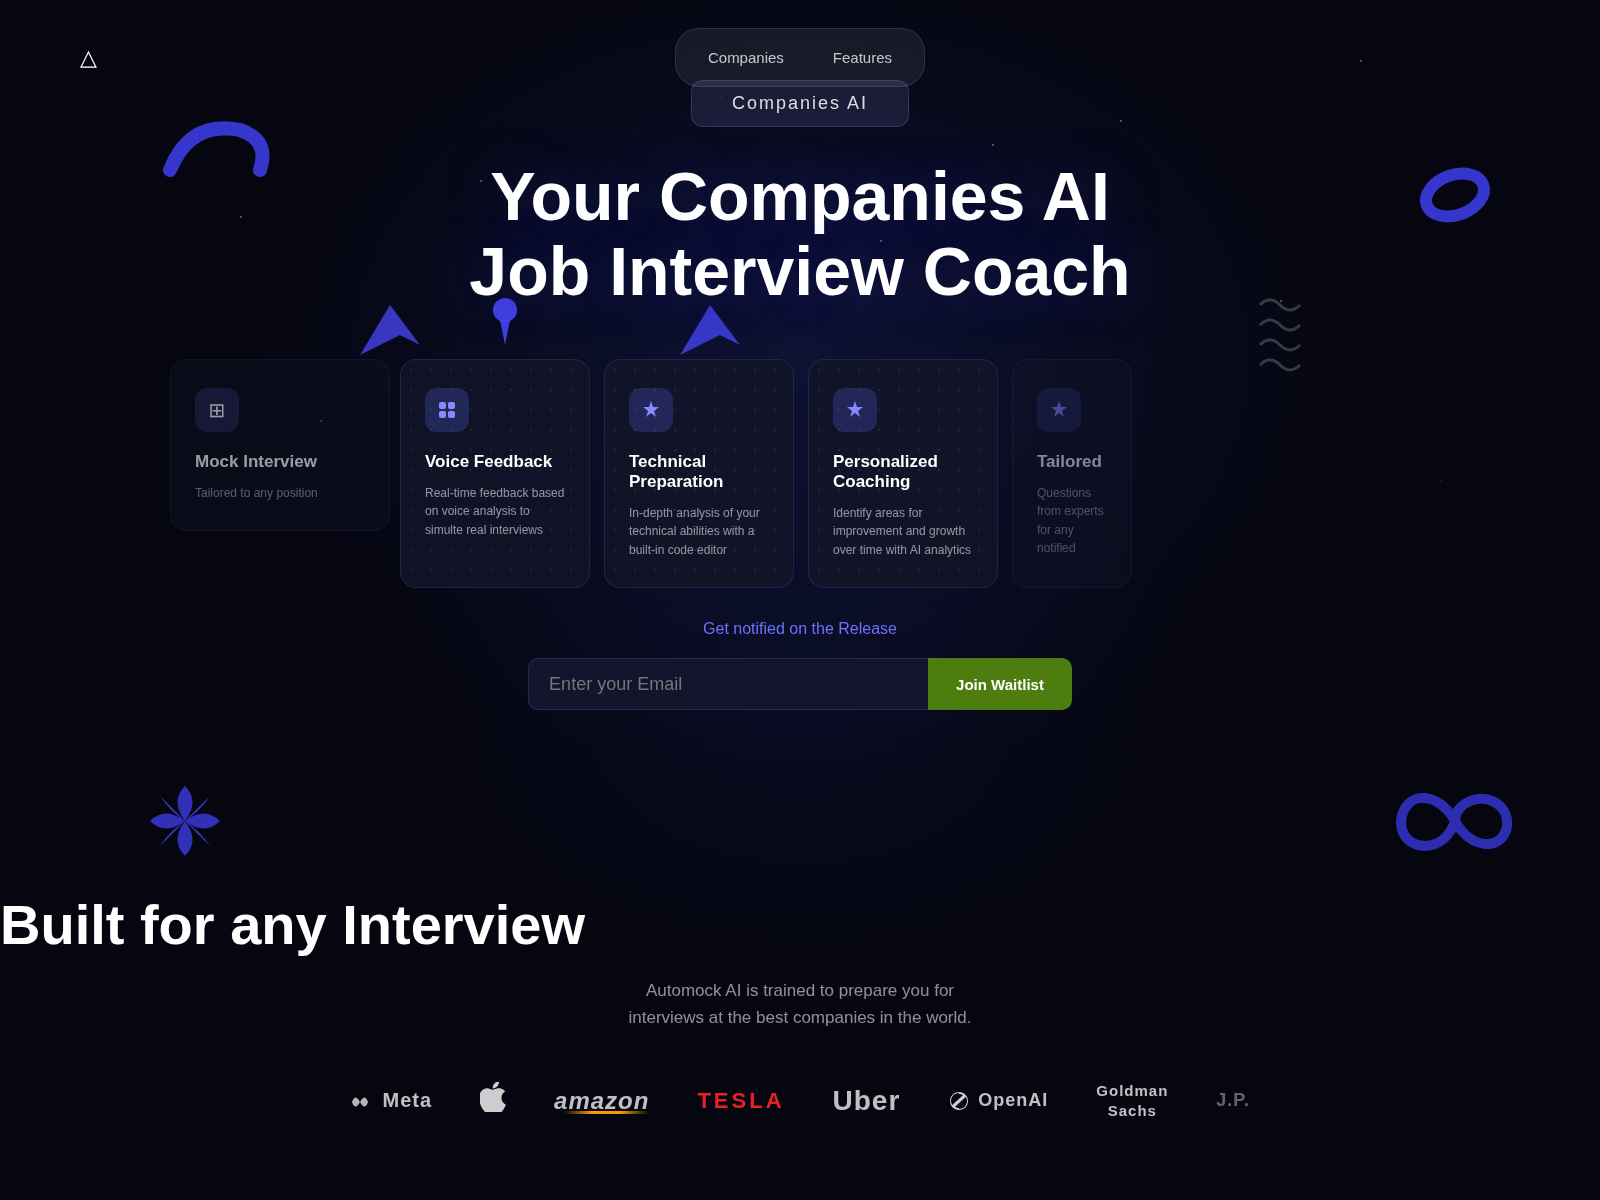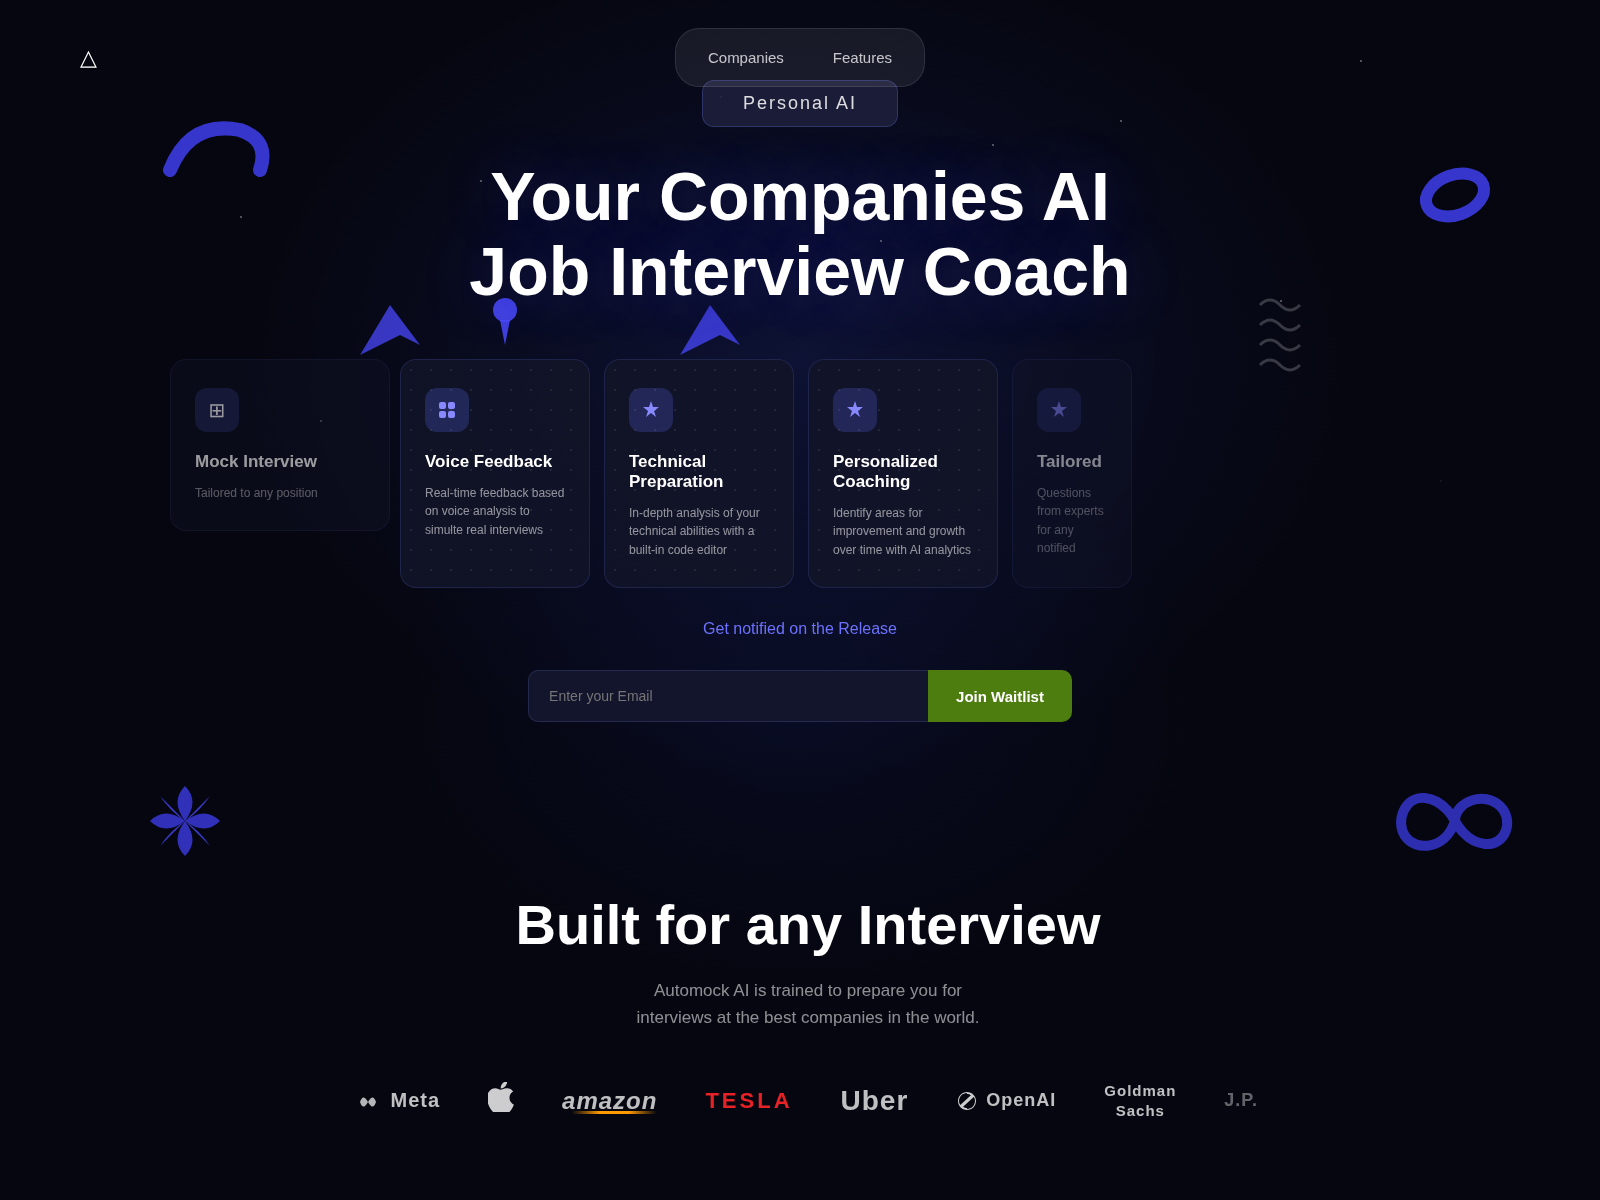--- a/index.html
+++ b/index.html
@@ -139,21 +139,21 @@
       border-radius: 16px;
       padding: 28px 24px;
       opacity: 0.6;
     }
 
     
     .cta-section {
       display: flex;
       flex-direction: column;
       align-items: center;
-      gap: 32px;
+      gap: 20px;
       margin-top: 0;
     }
 
     .cta-label {
       color: #6c72ff;
       font-size: 16px;
       font-weight: 500;
     }
 
     .email-row {
@@ -163,21 +163,21 @@
     }
 
     .email-input {
       width: 400px;
       height: 52px;
       background: rgba(20,22,45,0.95);
       border: 1px solid rgba(80,90,160,0.3);
       border-right: none;
       border-radius: 10px 0 0 10px;
       color: rgba(255,255,255,0.5);
-      font-size: 14px;
+      font-size: 18px;
       padding: 0 20px;
       outline: none;
     }
 
     .join-btn {
       height: 52px;
       background: #4d7c0f;
       color: #fff;
       border: none;
       border-radius: 0 10px 10px 0;
@@ -185,24 +185,23 @@
       font-size: 15px;
       font-weight: 600;
       cursor: pointer;
       white-space: nowrap;
     }
 
     
     .bottom-section {
       position: absolute;
       bottom: 80px;
-      left: 16px; right: 0;
+      left: 0; right: 0;
       display: flex;
       flex-direction: column;
-      align-items: center;
     }
 
     .bottom-title {
       font-size: 56px;
       font-weight: 700;
       margin-bottom: 20px;
     }
 
     .bottom-subtitle {
       font-size: 17px;
@@ -367,21 +366,21 @@
 </div>
 
 <div class="blob" style="bottom:340px; right:80px;">
   <svg width="130" height="70" viewBox="0 0 130 70">
     <path d="M 65 35 C 65 15 95 5 110 20 C 125 35 115 60 95 58 C 75 56 65 35 65 35 C 65 35 55 14 35 12 C 15 10 5 35 15 50 C 25 65 55 65 65 35 Z" stroke="#3535cc" stroke-width="10" fill="none" opacity="0.85"></path>
   </svg>
 </div>
 
 <div class="hero">
 
-  <div class="brand-badge">Personal AI</div>
+  <div class="brand-badge">Companies AI</div>
 
   <h1 class="hero-title">
     <span>Your Companies AI</span><br>
     <span>Job Interview Coach</span>
   </h1>
 
   <div class="cards-section">
     <div style="position:relative; width:800px;">
 
       <div class="card card-partial-left">

